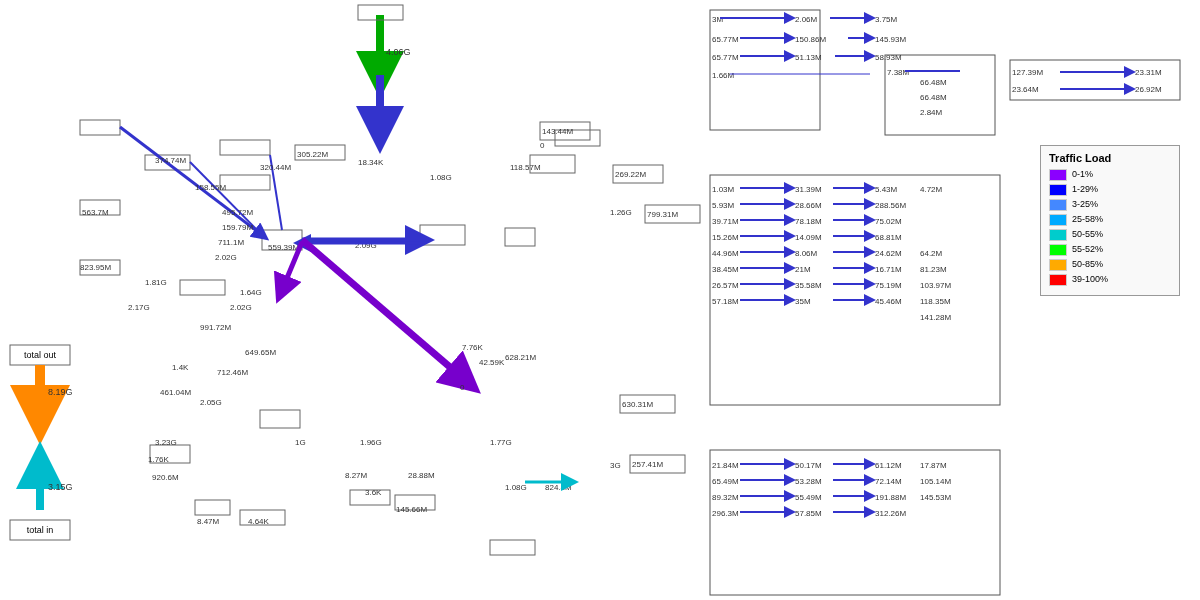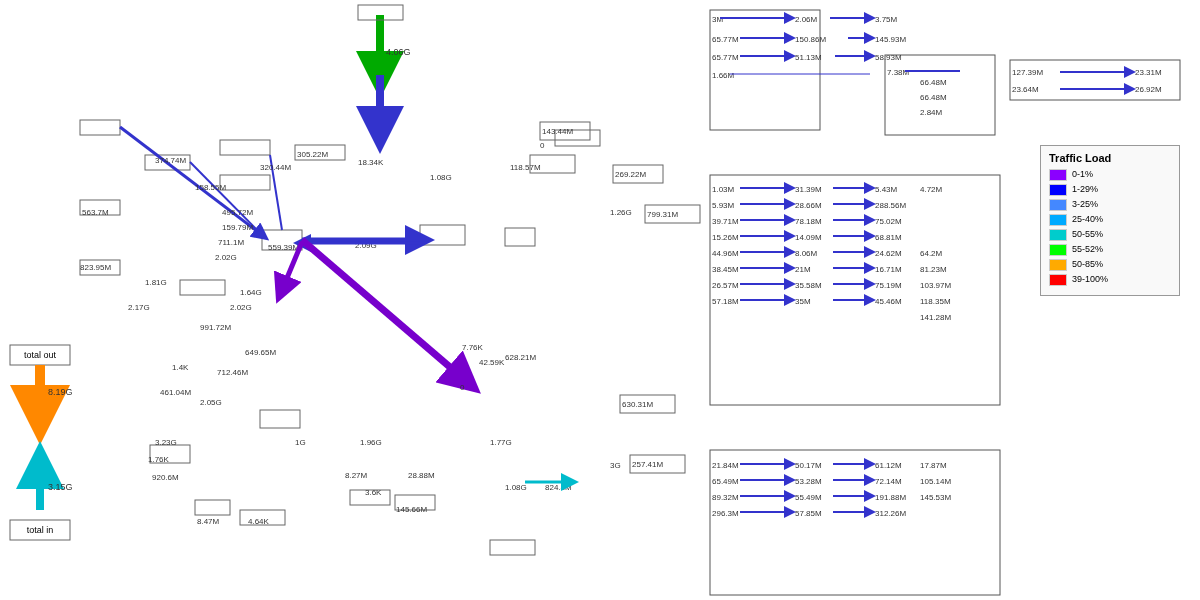--- a/index.html
+++ b/index.html
@@ -364,21 +364,21 @@
     <div class="legend-item">
       <span class="legend-color" style="background:#0000FF;"></span>
       <span class="legend-label">1-29%</span>
     </div>
     <div class="legend-item">
       <span class="legend-color" style="background:#4488FF;"></span>
       <span class="legend-label">3-25%</span>
     </div>
     <div class="legend-item">
       <span class="legend-color" style="background:#00AAFF;"></span>
-      <span class="legend-label">25-40%</span>
+      <span class="legend-label">25-58%</span>
     </div>
     <div class="legend-item">
       <span class="legend-color" style="background:#00CCCC;"></span>
       <span class="legend-label">50-55%</span>
     </div>
     <div class="legend-item">
       <span class="legend-color" style="background:#00FF00;"></span>
       <span class="legend-label">55-52%</span>
     </div>
     <div class="legend-item">

